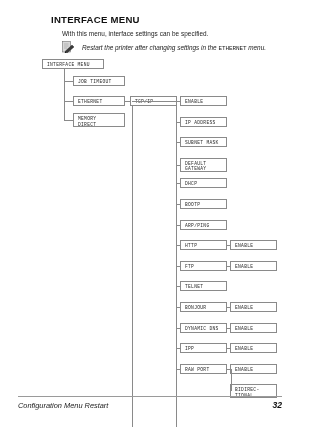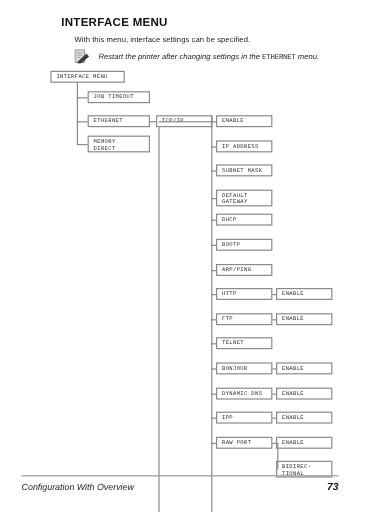--- a/index.html
+++ b/index.html
@@ -182,14 +182,14 @@
     <div class="node" style="left: 230px; top: 363.8px; width: 47px; height: 10px;">ENABLE</div>
     <div class="node" style="left: 230px; top: 384.4px; width: 47px; height: 14px; padding-top: 2px;">BIDIREC-
 TIONAL</div>
     <div class="line h" style="left: 227px; top: 368.8px; width: 4px;"></div>
     <div class="line v" style="left: 231px; top: 368.8px; height: 22.6px;"></div>
     <div class="line h" style="left: 230px; top: 368.8px; width: 1px;"></div>
     <div class="line h" style="left: 230px; top: 391.4px; width: 1px;"></div>
   </div>
 
 <div id="footer-rule"></div>
-<div id="footer-label">Configuration With Overview</div>
-<div id="footer-page">73</div>
+<div id="footer-label">Configuration Menu Restart</div>
+<div id="footer-page">32</div>
 
 </body></html>

